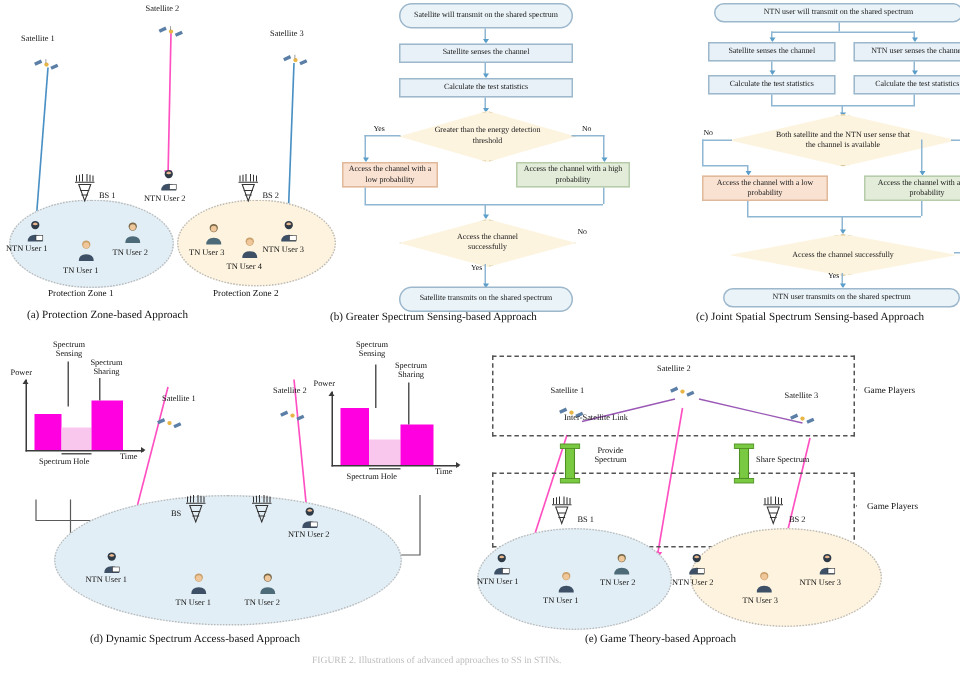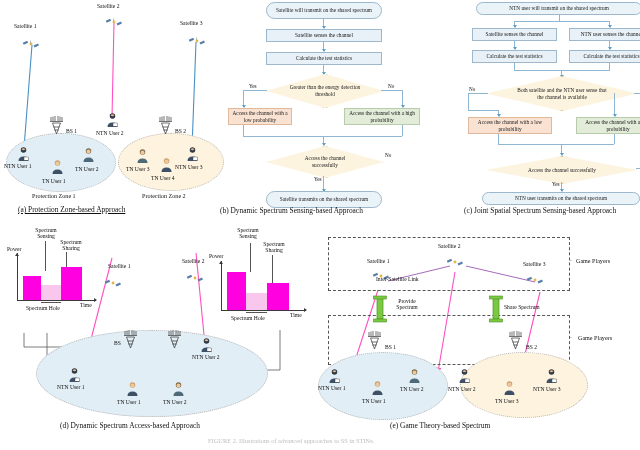--- a/index.html
+++ b/index.html
@@ -211,21 +211,21 @@
   <div class="lbl" style="left:42px;top:178px;">TN User 1</div>
   <div class="lbl" style="left:75px;top:166px;">TN User 2</div>
   <div class="lbl" style="left:96px;top:130px;">NTN User 2</div>
   <div class="lbl" style="left:126px;top:166px;">TN User 3</div>
   <div class="lbl" style="left:151px;top:175px;">TN User 4</div>
   <div class="lbl" style="left:175px;top:164px;">NTN User 3</div>
 
   <div class="lbl6" style="left:32px;top:193px;">Protection Zone 1</div>
   <div class="lbl6" style="left:142px;top:193px;">Protection Zone 2</div>
 
-  <div class="cap" style="left:18px;top:205px;text-decoration:underline;">(a) Protection Zone-based Approach</div>
+  <div class="cap" style="left:18px;top:205px;">(a) Protection Zone-based Approach</div>
 </div>
 
 <div class="panel" style="left:228px;top:0;width:192px;height:215px;">
 
   <div class="fbox term" style="left:38px;top:2px;width:116px;height:17px;">Satellite will transmit on the shared spectrum</div>
   <div class="ln lnv" style="left:95px;top:19px;height:9px;"></div>
   <div class="arw" style="left:93.5px;top:26px;"></div>
 
   <div class="fbox" style="left:38px;top:29px;width:116px;height:13px;">Satellite senses the channel</div>
   <div class="ln lnv" style="left:95px;top:42px;height:9px;"></div>
@@ -262,21 +262,21 @@
     <span style="max-width:66px;">Access the channel successfully</span>
   </div>
   <div class="yn" style="left:157px;top:152px;">No</div>
   <div class="yn" style="left:86px;top:176px;">Yes</div>
 
   <div class="ln lnv" style="left:95px;top:176px;height:16px;"></div>
   <div class="arw" style="left:93.5px;top:189px;"></div>
 
   <div class="fbox term" style="left:38px;top:191px;width:116px;height:17px;">Satellite transmits on the shared spectrum</div>
 
-  <div class="cap" style="left:-8px;top:206px;">(b) Dynamic Spectrum Sensing-based Approach</div>
+  <div class="cap" style="left:-8px;top:206px;">(b) Greater Spectrum Sensing-based Approach</div>
 </div>
 
 <div class="panel" style="left:420px;top:0;width:220px;height:215px;margin-left:44px;">
 
   <div class="fbox term" style="left:12px;top:2px;width:166px;height:13px;">NTN user will transmit on the shared spectrum</div>
   <div class="ln lnh" style="left:50px;top:21px;width:96px;"></div>
   <div class="ln lnv" style="left:95px;top:15px;height:6px;"></div>
   <div class="ln lnv" style="left:50px;top:21px;height:6px;"></div>
   <div class="ln lnv" style="left:145px;top:21px;height:6px;"></div>
   <div class="arw" style="left:48.5px;top:25px;"></div>
@@ -586,16 +586,16 @@
     </svg>
   </div>
 
   <div class="lbl" style="left:-2px;top:160px;">NTN User 1</div>
   <div class="lbl" style="left:42px;top:173px;">TN User 1</div>
   <div class="lbl" style="left:80px;top:161px;">TN User 2</div>
   <div class="lbl" style="left:128px;top:161px;">NTN User 2</div>
   <div class="lbl" style="left:175px;top:173px;">TN User 3</div>
   <div class="lbl" style="left:213px;top:161px;">NTN User 3</div>
 
-  <div class="cap" style="left:70px;top:196px;">(e) Game Theory-based Spectrum</div>
+  <div class="cap" style="left:70px;top:196px;">(e) Game Theory-based Approach</div>
 </div>
 
 <div class="figcap" style="left:208px;top:437px;color:#bdbdbd;">FIGURE 2. Illustrations of advanced approaches to SS in STINs.</div>
 
 </body></html>

